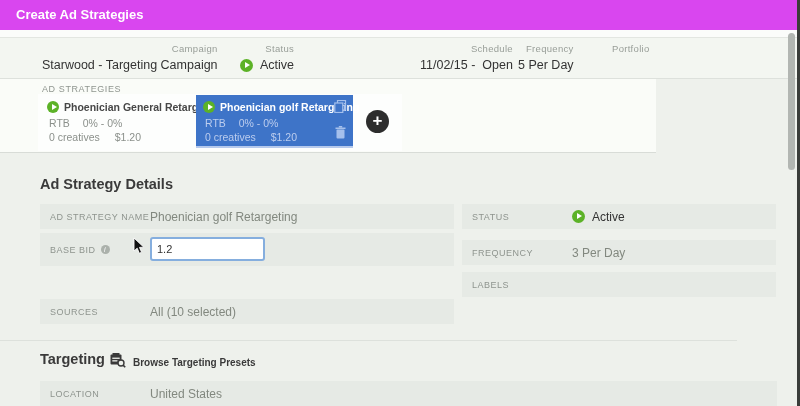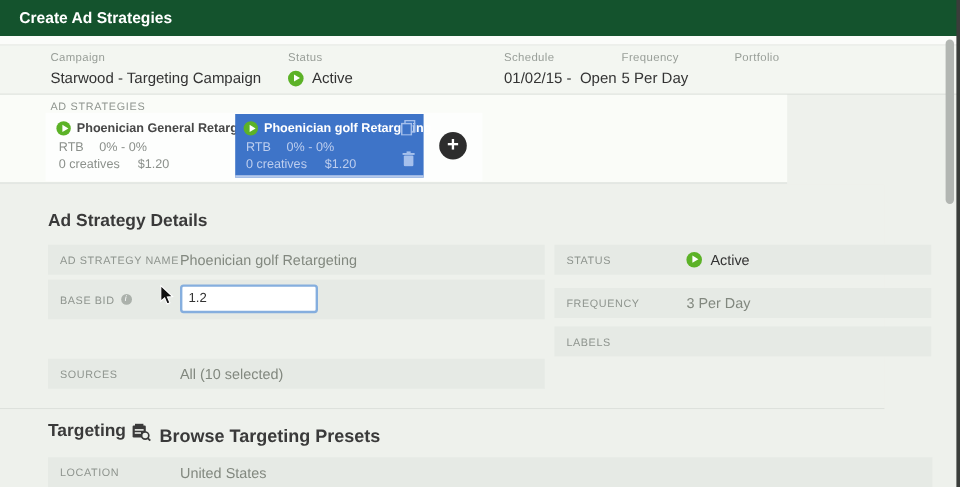--- a/index.html
+++ b/index.html
@@ -8,36 +8,36 @@
     position:relative;
     font-family:"Liberation Sans", sans-serif;
     background:#eef1ec;
     color:#3a3a3a;
   }
   .abs { position:absolute; }
 
   
   .titlebar {
     left:0; top:0; width:800px; height:30px;
-    background:#14532d;
+    background:#d946ef;
   }
   .titlebar .title {
     position:absolute; left:16px; top:0; line-height:30px;
     color:#fff; font-size:13px; font-weight:700;
   }
 
   
   .subband { left:0; top:30px; width:800px; height:8px; background:#fbfcfa; border-bottom:1px solid #e3e6e1; }
 
   
   .campaign-row {
     left:0; top:38px; width:800px; height:41px;
     background:#f3f6f1; border-bottom:1px solid #dde1dc;
   }
-  .cfield { position:absolute; top:5px; }
+  .cfield { position:absolute; top:5px;text-align:right; }
   .cfield .flabel { font-size:9.5px; color:#989e98; letter-spacing:.3px; display:block; }
   .cfield .fvalue { font-size:12.5px; color:#333; margin-top:4px; display:block; white-space:pre; }
 
   
   .play-icon {
     width:13px; height:13px; border-radius:50%;
     background:#5cb227; display:inline-block; position:relative;
     vertical-align:-2px; flex:0 0 auto;
   }
   .play-icon::after {
@@ -110,21 +110,21 @@
     content:"i"; position:absolute; left:0; top:0; width:9px; height:9px;
     color:#fff; font-size:7px; line-height:9px; text-align:center; font-style:italic;
   }
 
   
   .targeting-section { left:0; top:341px; width:800px; height:65px; background:#eef1ec; }
   .browse-presets {
     position:absolute; left:110px; top:12px; display:flex; align-items:center; gap:7px;
     cursor:pointer;
   }
-  .browse-presets .browse-label { font-size:15px; font-weight:700; color:#3a3a3a; }
+  .browse-presets .browse-label { font-size:10px; font-weight:700; color:#3a3a3a; }
   .location-row { left:40px; top:40px; width:737px; height:26px; }
 
   
   .scroll-thumb {
     left:788px; top:33px; width:7px; height:137px;
     background:#b2b6b2; border-radius:4px;
   }
   .right-edge { left:797px; top:0; width:3px; height:406px; background:#3a3d3a; }
 
   
@@ -146,21 +146,21 @@
   </div>
   <div class="cfield" style="left:240px;">
     <span class="flabel">Status</span>
     <span class="fvalue" style="display:flex;align-items:center;gap:7px;margin-top:4px;">
       <span class="play-icon"></span>
       <span>Active</span>
     </span>
   </div>
   <div class="cfield" style="left:420px;">
     <span class="flabel">Schedule</span>
-    <span class="fvalue">01/02/15 -  Open</span>
+    <span class="fvalue">11/02/15 -  Open</span>
   </div>
   <div class="cfield" style="left:518px;">
     <span class="flabel">Frequency</span>
     <span class="fvalue">5 Per Day</span>
   </div>
   <div class="cfield" style="left:612px;">
     <span class="flabel">Portfolio</span>
     <span class="fvalue"></span>
   </div>
 </div>

